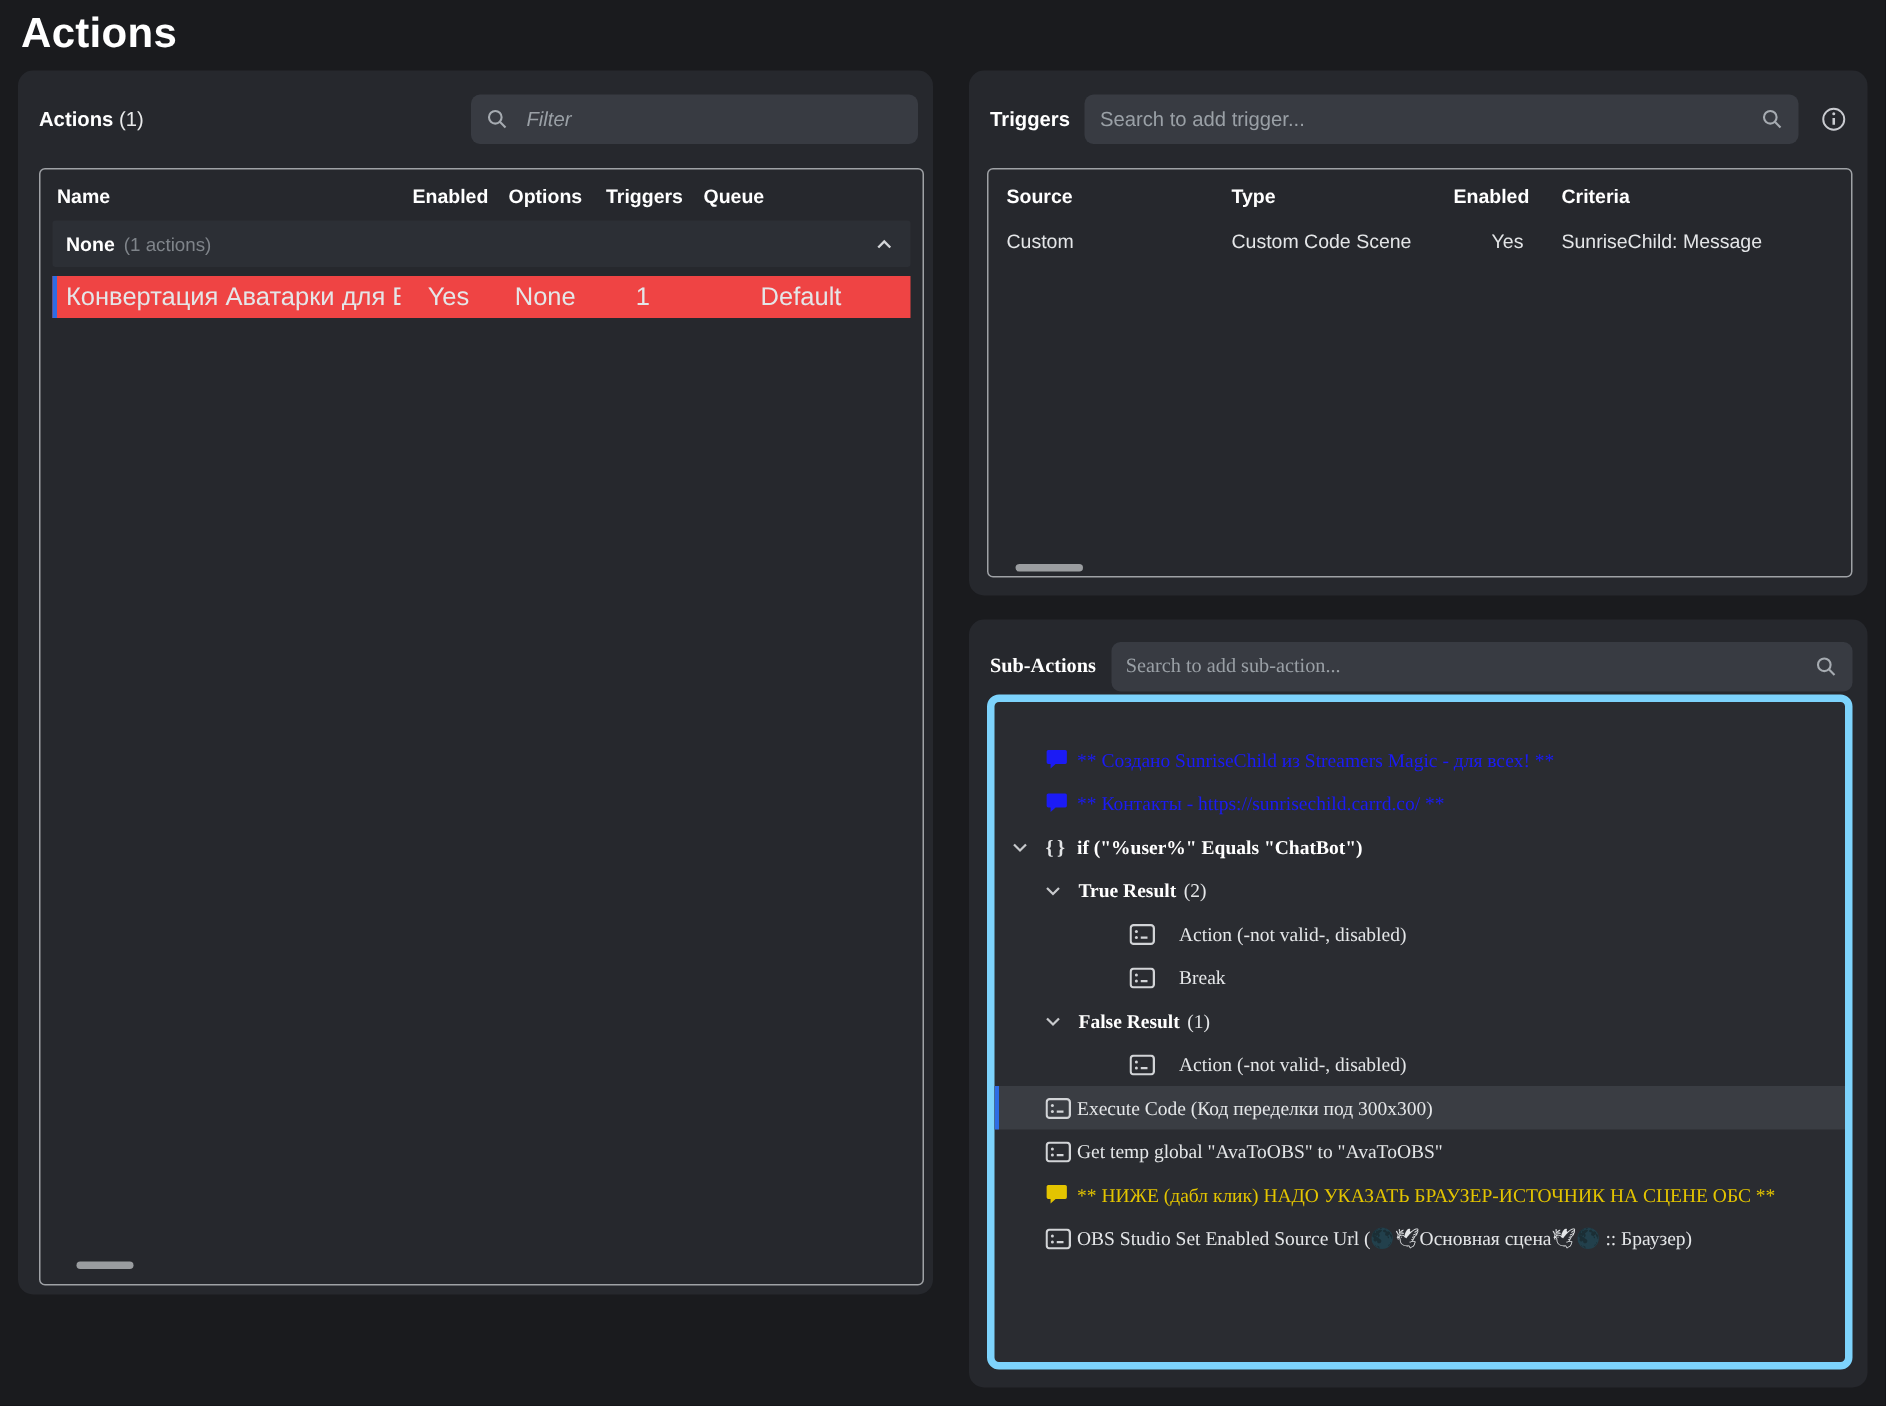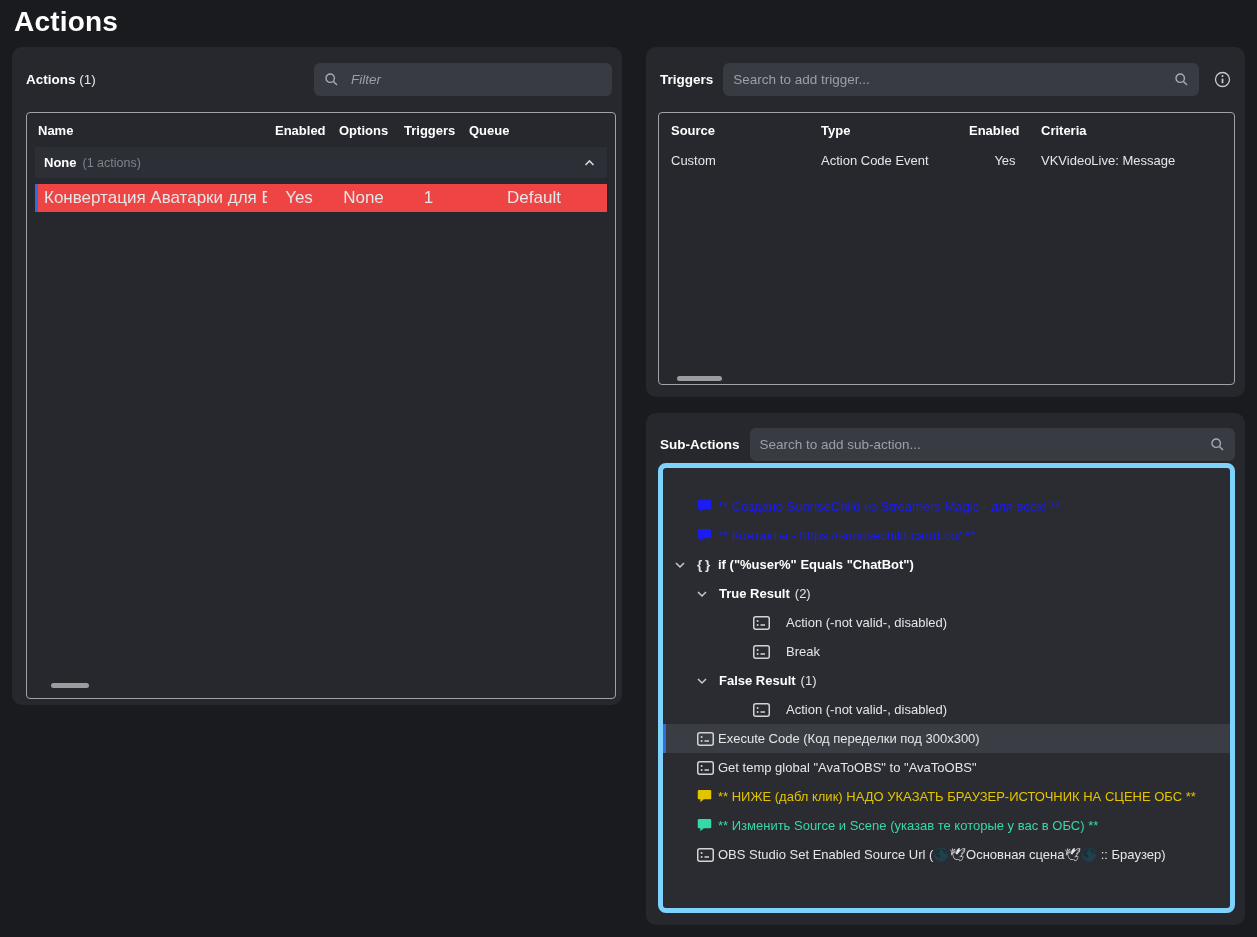--- a/index.html
+++ b/index.html
@@ -3,23 +3,23 @@
 <meta charset="utf-8">
 <style>
   * { box-sizing: border-box; margin: 0; padding: 0; }
   html,body { background:#151518; }
   body { font-family:"Liberation Sans", sans-serif; }
   #screen { position:relative; width:1257px; height:937px; background:#1a1b1e; overflow:hidden; }
 
   .page-title { position:absolute; left:14px; top:6px; font-size:28px; font-weight:600; color:#ffffff; letter-spacing:.2px; }
 
   .panel { position:absolute; background:#26282d; border-radius:10px; }
-  .panel-left { left:12px; top:47px; width:610px; height:658px; }
+  .panel-left { left:12px; top:47px; width:610px; height:816px; }
   .panel-triggers { left:646px; top:47px; width:599px; height:350px; }
-  .panel-subactions { left:646px; top:413px; width:599px; height:512px; }
+  .panel-subactions { left:646px; top:413px; width:599px; height:512px;font-family:Liberation Serif, serif; }
 
   .panel-header { position:absolute; left:0; right:0; top:0; height:65px; display:flex; align-items:center; padding:0 10px 0 14px; gap:10px; }
   .panel-title { font-size:13.5px; font-weight:700; color:#ffffff; white-space:nowrap; }
   .panel-title .count { font-weight:400; color:#e8e9ea; }
 
   .search-box { position:relative; height:33px; background:#383b42; border-radius:6px; display:flex; align-items:center; }
   .search-box input { flex:1; height:100%; background:transparent; border:none; outline:none; color:#e4e6e8; font-size:13.5px; font-family:inherit; padding:0 10px; }
   .search-box input::placeholder { color:#9aa0a6; }
   .search-box .mag { flex:0 0 auto; display:flex; align-items:center; padding:0 10px; }
   .search-box.icon-left { flex-direction:row; }
@@ -146,23 +146,23 @@
 
     <div class="tablebox">
       <div class="thead grid-triggers">
         <div>Source</div>
         <div>Type</div>
         <div class="cell-c" style="text-align:left">Enabled</div>
         <div>Criteria</div>
       </div>
       <div class="trigger-row">
         <div>Custom</div>
-        <div>Action Code Event</div>
+        <div>Custom Code Scene</div>
         <div class="cell-c">Yes</div>
-        <div>VKVideoLive: Message</div>
+        <div>SunriseChild: Message</div>
       </div>
       <div class="scroll-thumb" style="left:18px; bottom:3px; width:45px;"></div>
     </div>
   </div>
 
   <div class="panel panel-subactions">
     <div class="panel-header" style="height:50px; align-items:center; padding-top:12px;">
       <div class="panel-title">Sub-Actions</div>
       <div class="search-box" style="flex:1">
         <input type="text" placeholder="Search to add sub-action..." style="">
@@ -296,29 +296,20 @@
       <div class="tree-row ind0">
         <span class="chev-slot"></span>
         <span class="t-icon" style="color: rgb(227, 196, 0);">
           <svg width="15" height="15" viewBox="0 0 16 16">
               <path d="M2 1h12a1.2 1.2 0 0 1 1.2 1.2v7.6A1.2 1.2 0 0 1 14 11H7.2L3.6 14.2V11H2A1.2 1.2 0 0 1 .8 9.8V2.2A1.2 1.2 0 0 1 2 1z" fill="currentColor"></path>
             </svg>
         </span>
         <span class="t-label" style="color: rgb(227, 196, 0);">** НИЖЕ (дабл клик) НАДО УКАЗАТЬ БРАУЗЕР-ИСТОЧНИК НА СЦЕНЕ ОБС **</span>
       </div>
 
-      <div class="tree-row ind0">
-        <span class="chev-slot"></span>
-        <span class="t-icon" style="color: rgb(53, 217, 167);">
-          <svg width="15" height="15" viewBox="0 0 16 16">
-              <path d="M2 1h12a1.2 1.2 0 0 1 1.2 1.2v7.6A1.2 1.2 0 0 1 14 11H7.2L3.6 14.2V11H2A1.2 1.2 0 0 1 .8 9.8V2.2A1.2 1.2 0 0 1 2 1z" fill="currentColor"></path>
-            </svg>
-        </span>
-        <span class="t-label" style="color: rgb(53, 217, 167);">** Изменить Source и Scene (указав те которые у вас в ОБС) **</span>
-      </div>
 
       <div class="tree-row ind0">
         <span class="chev-slot"></span>
         <span class="t-icon">
           <svg width="17" height="14" viewBox="0 0 17 14">
               <rect x="0.75" y="0.75" width="15.5" height="12.5" rx="2" fill="none" stroke="#d2d4d7" stroke-width="1.5"></rect>
               <circle cx="4.6" cy="5" r="1" fill="#d2d4d7"></circle>
               <circle cx="4.6" cy="9" r="1" fill="#d2d4d7"></circle>
               <line x1="7.5" y1="9" x2="12" y2="9" stroke="#d2d4d7" stroke-width="1.5"></line>
             </svg>

